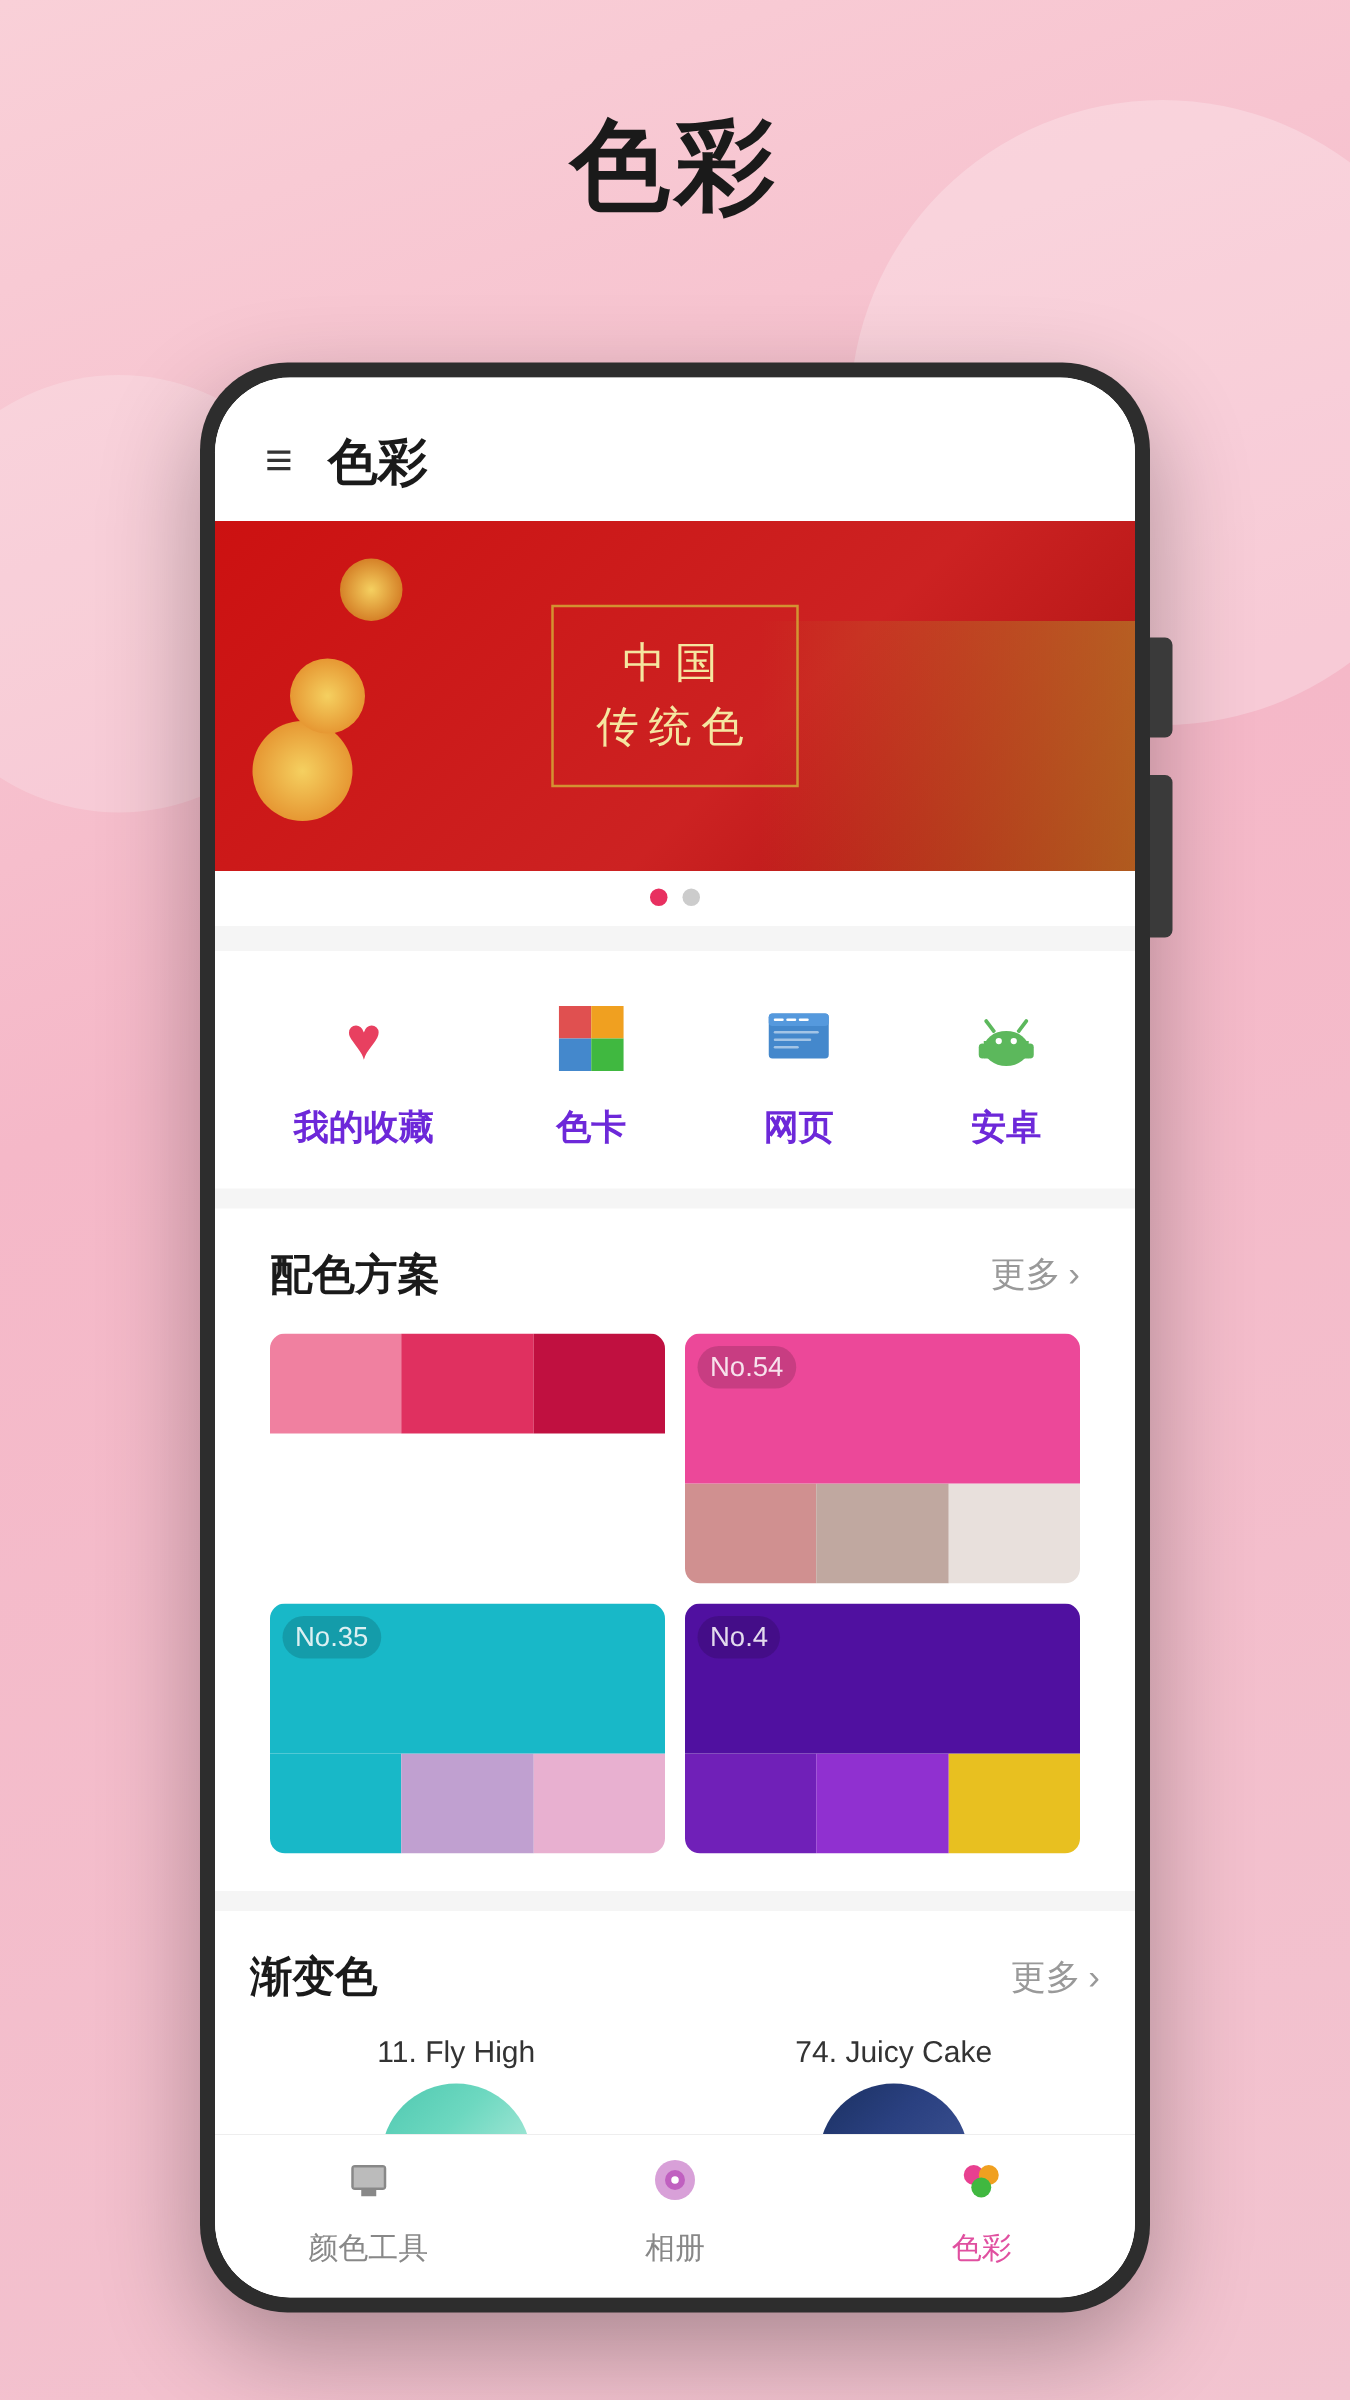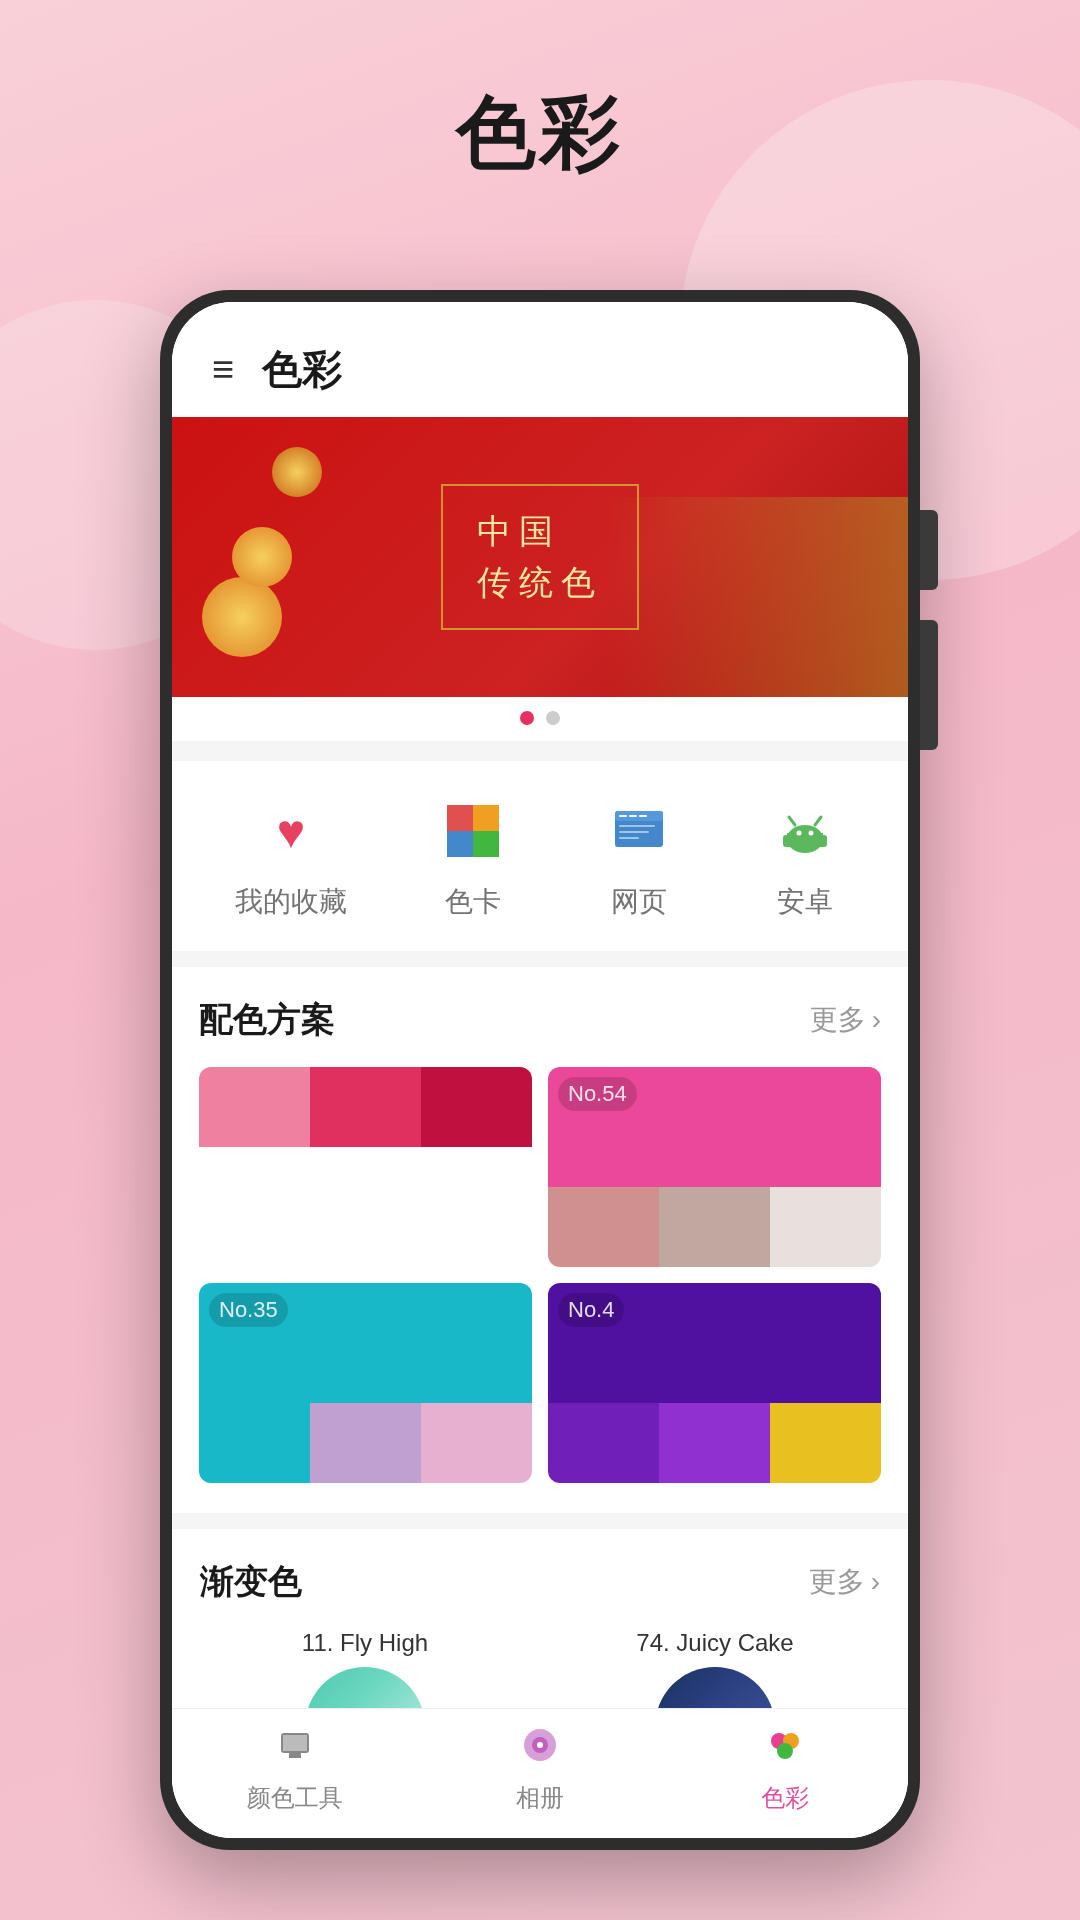--- a/index.html
+++ b/index.html
@@ -141,21 +141,21 @@
       position: relative;
       overflow: hidden;
     }
     .banner-text-box {
       position: absolute;
       top: 50%;
       left: 50%;
       transform: translate(-50%, -50%);
       border: 2px solid rgba(212,175,55,0.8);
       padding: 20px 34px;
-      text-align: left;
+      text-align: center;
     }
     .banner-text {
       color: #f5e6a0;
       font-size: 34px;
       line-height: 1.5;
       letter-spacing: 8px;
     }
     
     .firework {
       position: absolute;
@@ -199,28 +199,29 @@
     }
     .cat-icon {
       width: 80px; height: 80px;
       display: flex;
       align-items: center;
       justify-content: center;
       font-size: 48px;
     }
     .cat-label {
       font-size: 28px;
-      color: #737373;
+      color: #6d28d9;
+      font-weight: bold;
     }
 
     
     .section {
       background: #fff;
       margin-bottom: 16px;
-      padding: 30px 27px;
+      padding: 30px 44px;
     }
     .section-header {
       display: flex;
       justify-content: space-between;
       align-items: center;
       margin-bottom: 24px;
     }
     .section-title {
       font-size: 34px;
       font-weight: 600;

